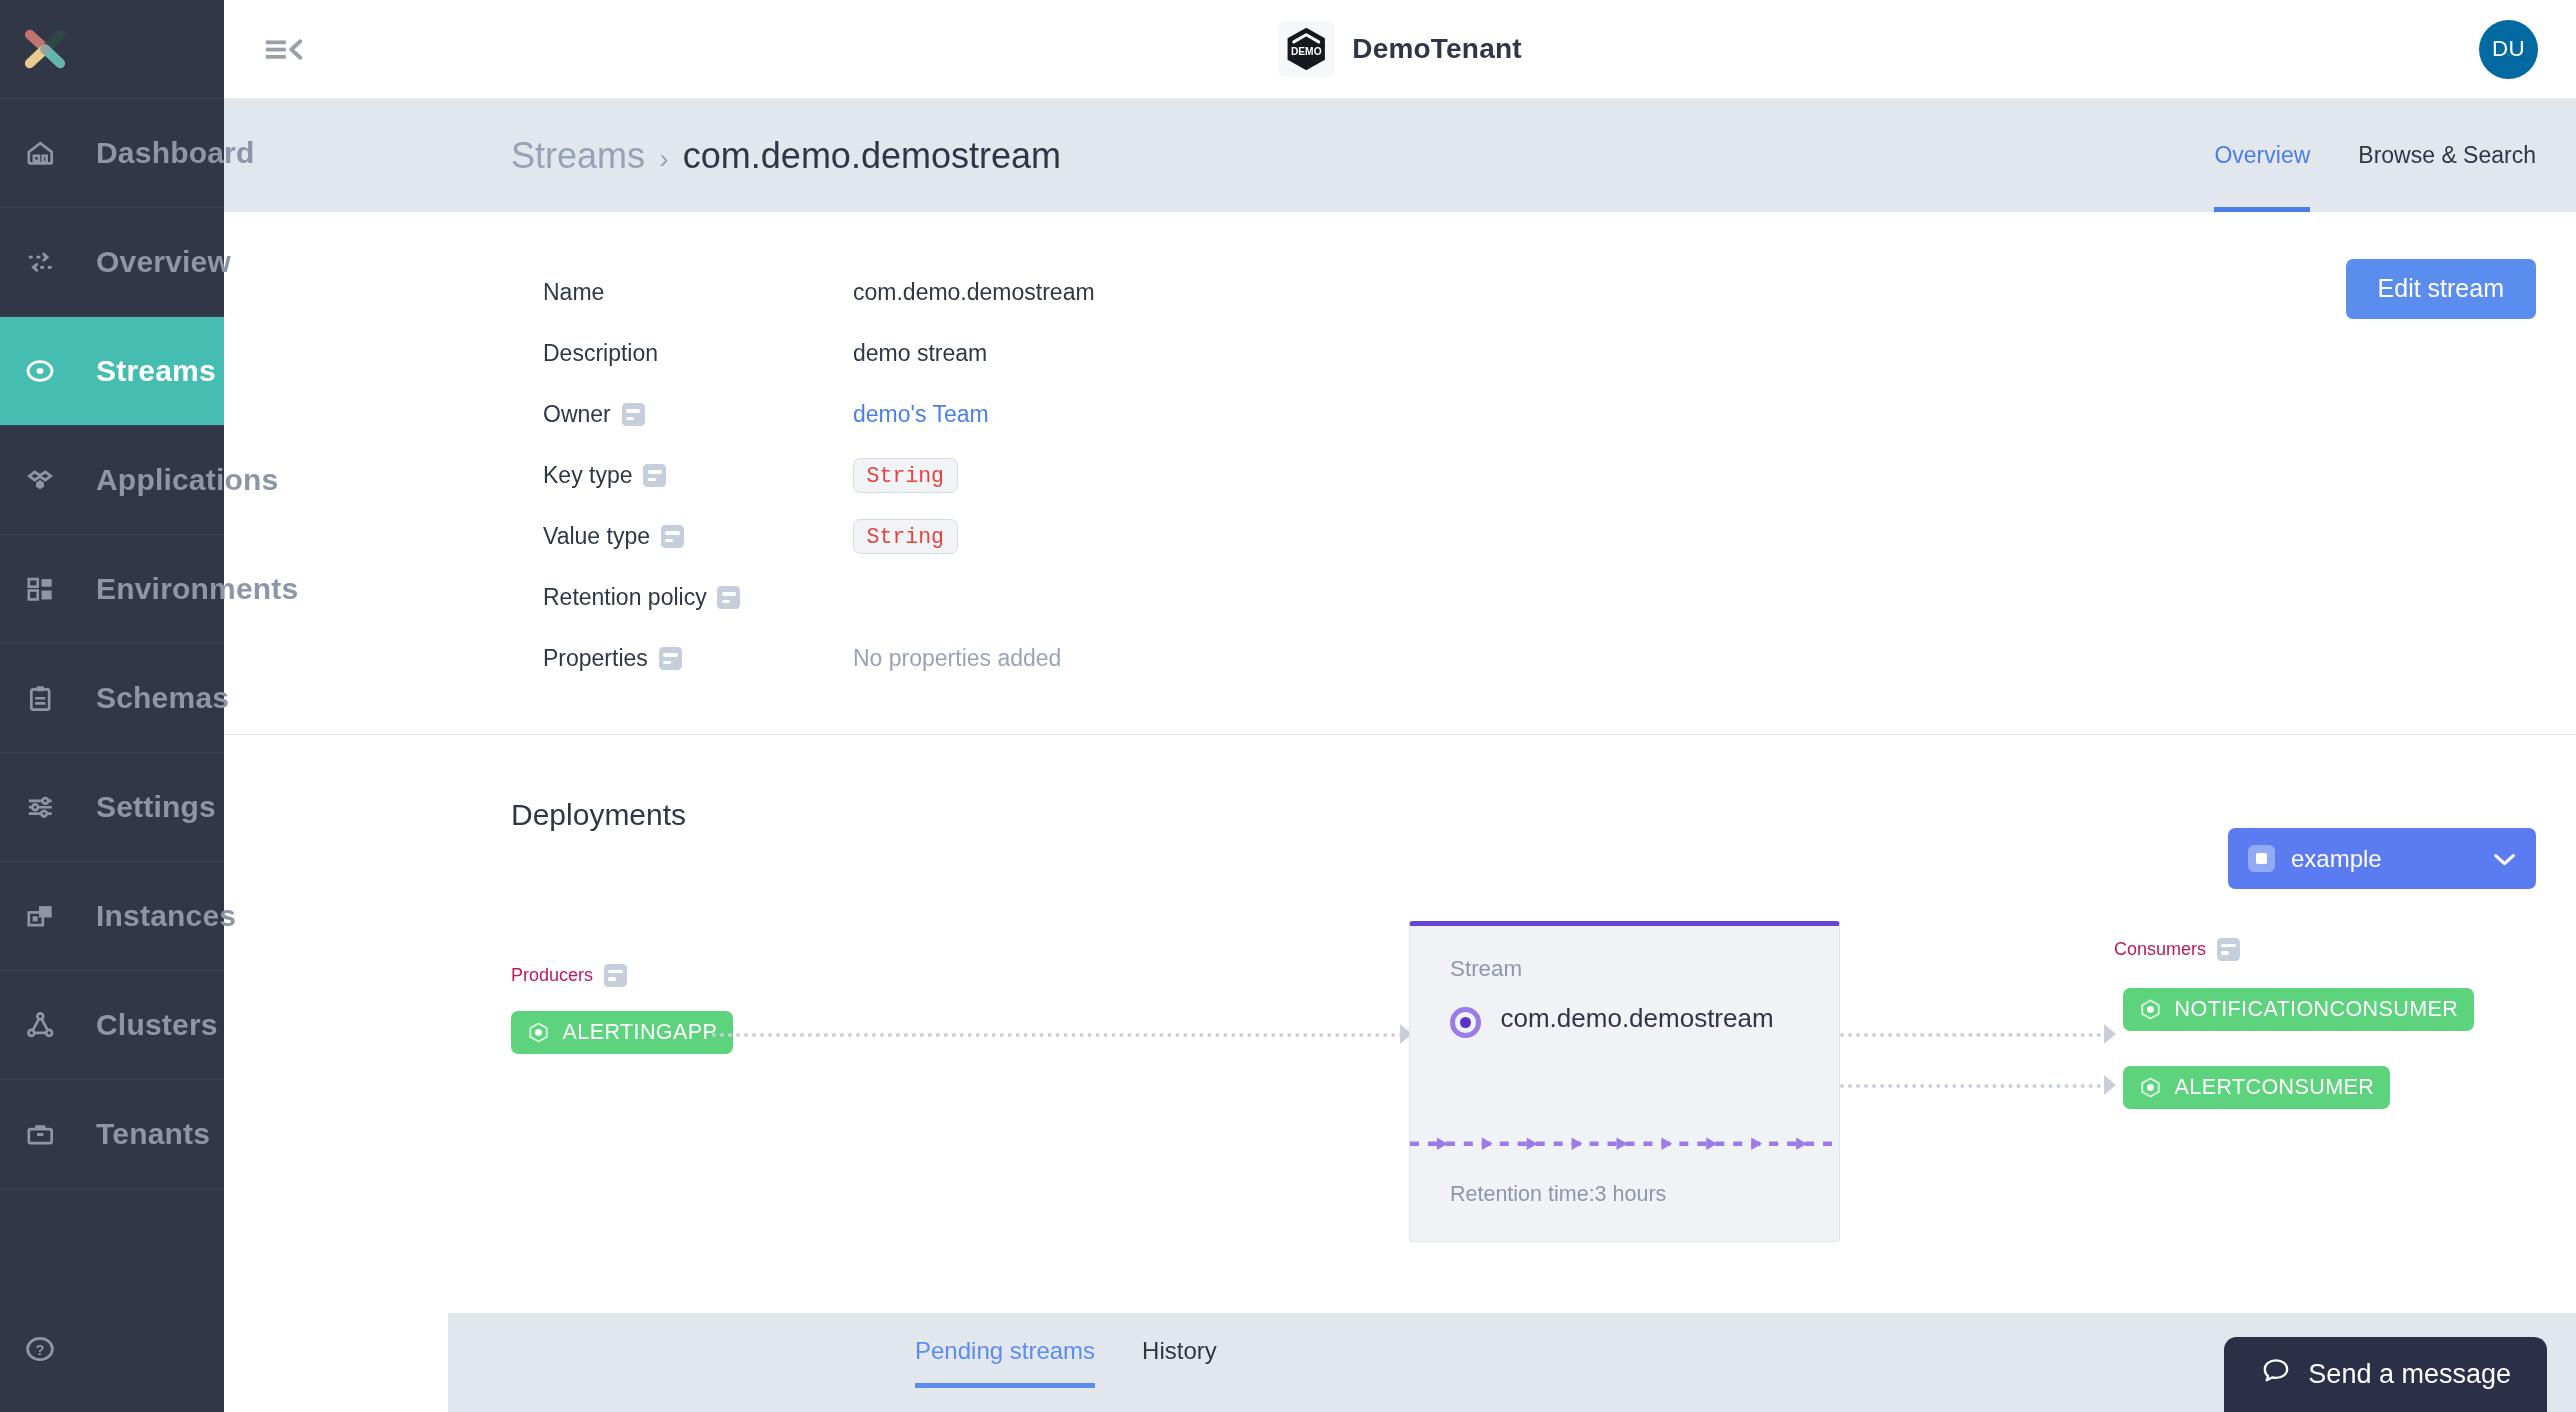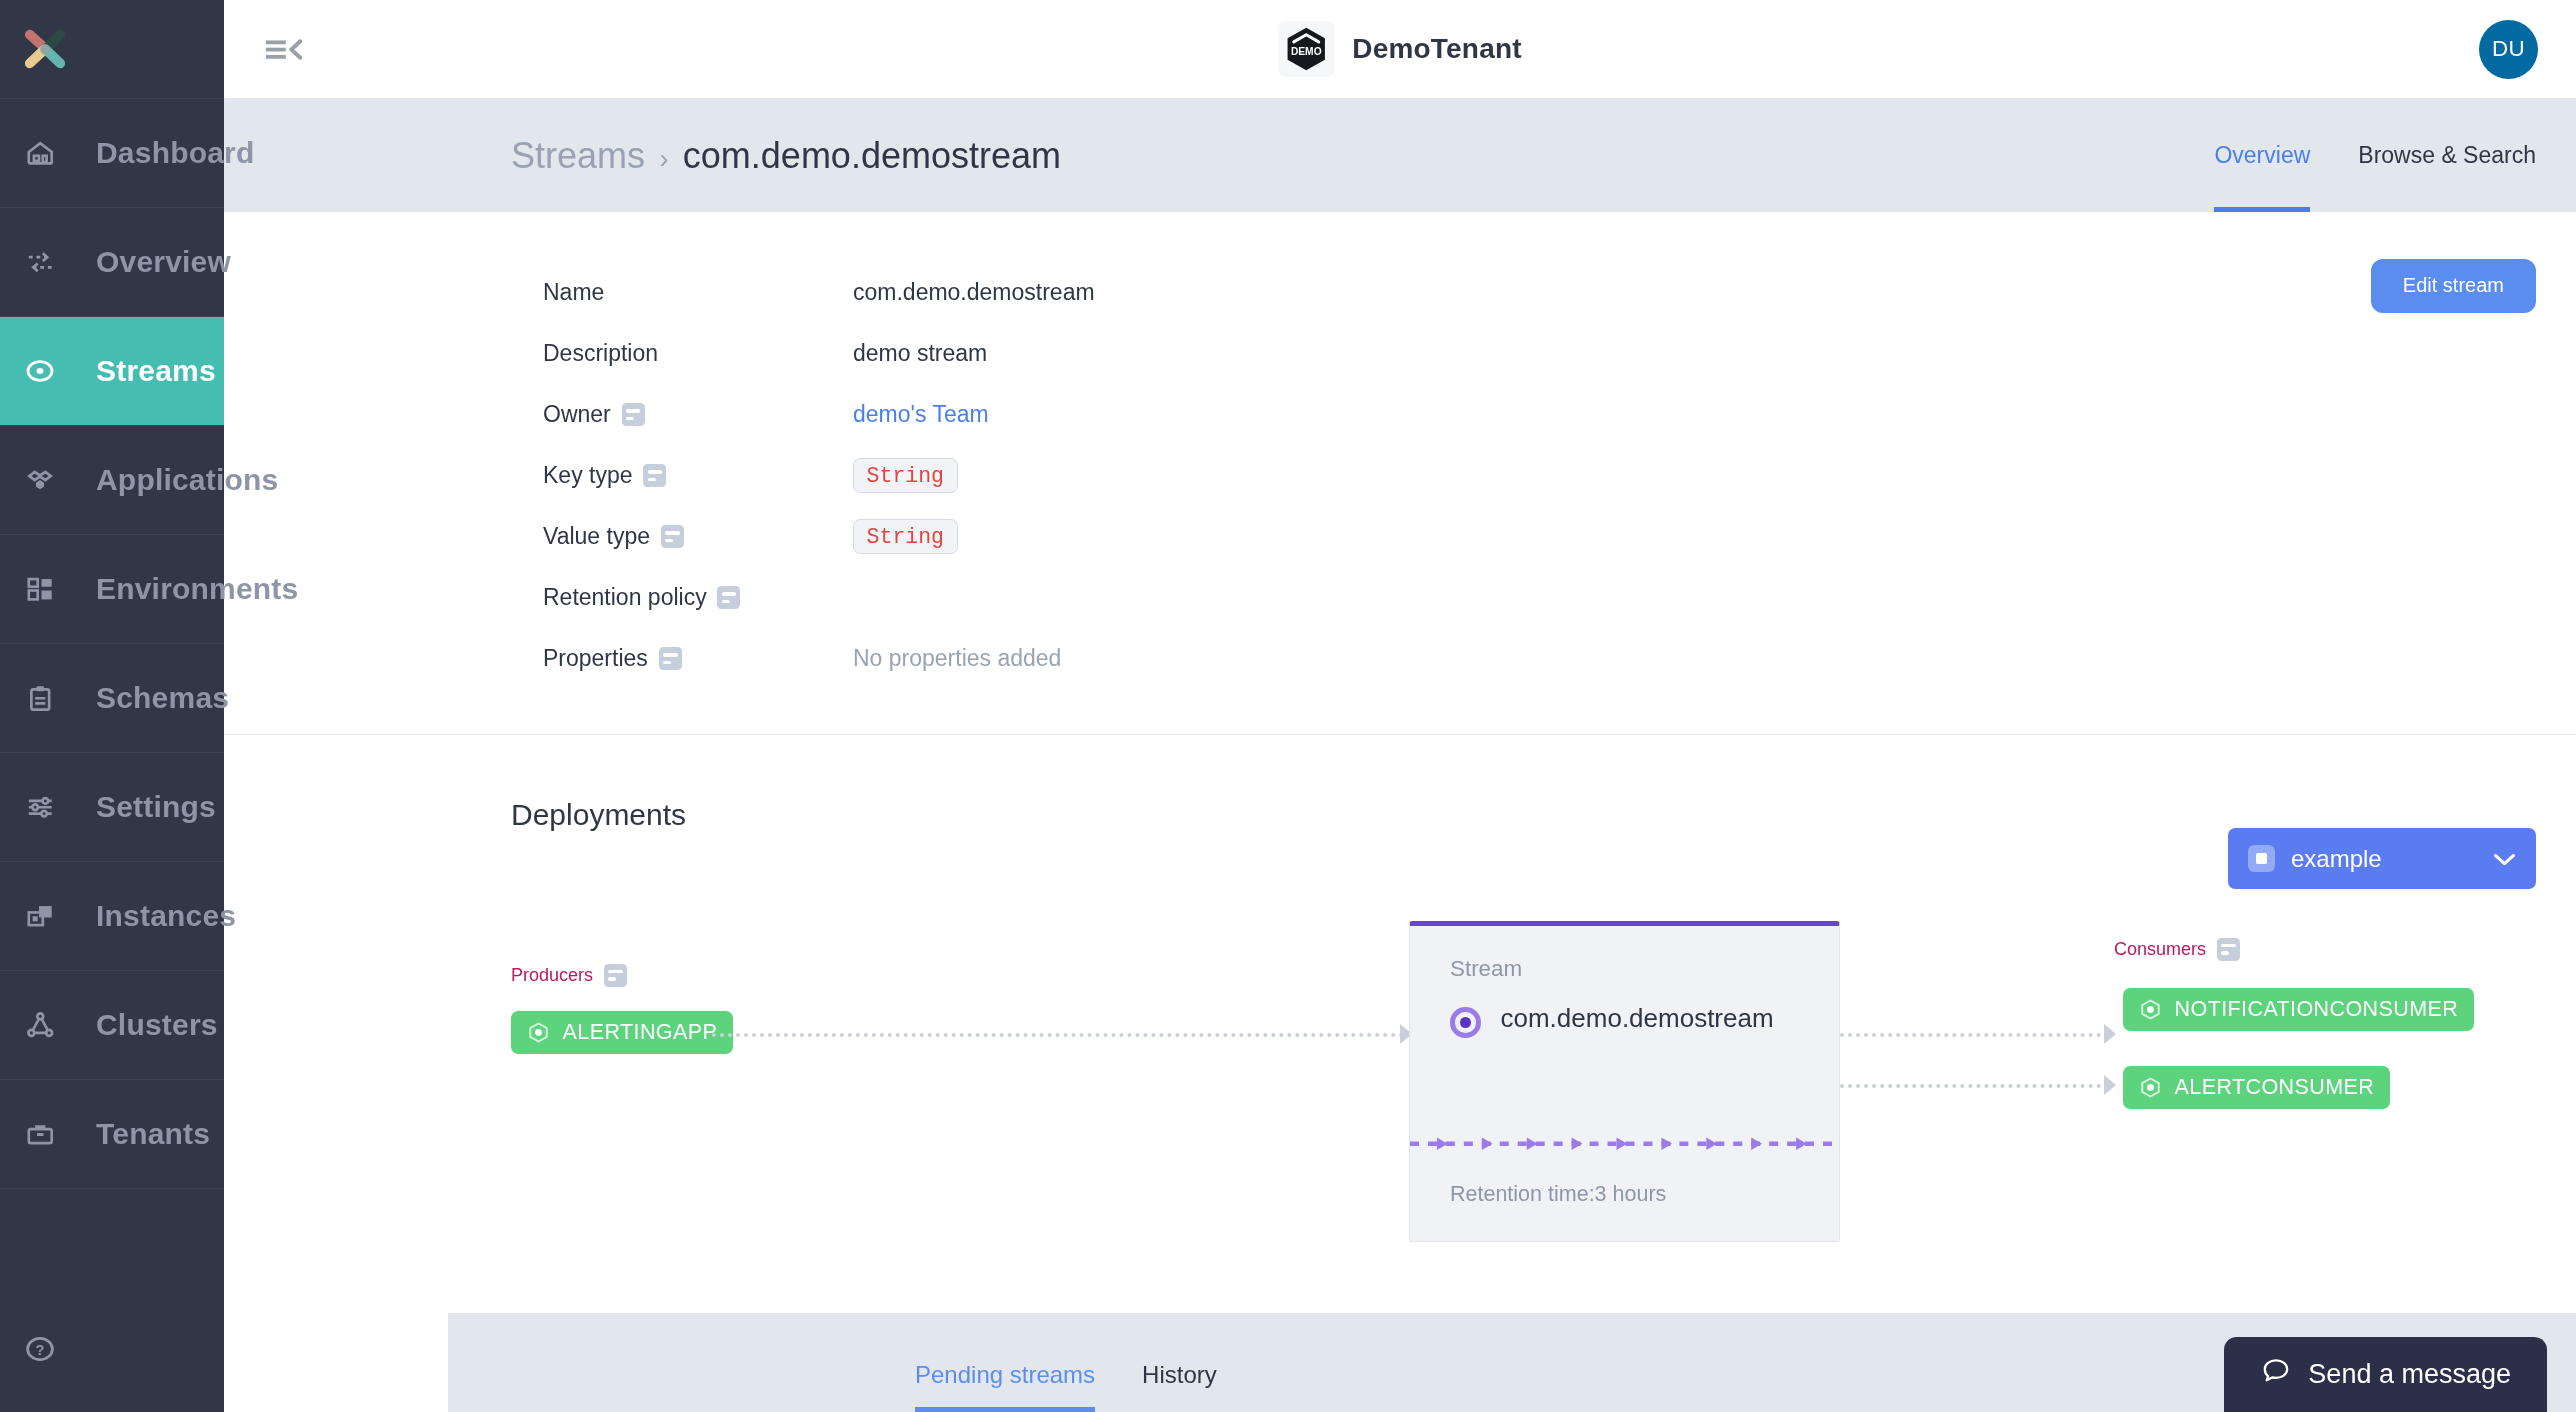--- a/index.html
+++ b/index.html
@@ -102,22 +102,22 @@
   }
   .note-ico::before { top: 6.3px; width: 14.4px; height: 3.6px; }
   .note-ico::after  { top: 13.5px; width: 8px;  height: 3.6px; }
   .chip {
     display: inline-block; border: 0.9px solid #d6dbe3; border-radius: 7.2px;
     background: #f1f3f6; color: #e1453f; padding: 4.5px 12.6px;
     font-family: "Liberation Mono", monospace; font-size: 21.5px;
   }
   .edit-btn {
     position: absolute; right: 40px; top: 47px;
-    background: #5b8def; color: #fff; border: none; border-radius: 12px;
-    padding: 15.3px 32px; font-size: 20px; cursor: pointer;
+    background: #5b8def; color: #fff; border: none; border-radius: 7px;
+    padding: 15.3px 32px; font-size: 25px; cursor: pointer;
     font-family: "Liberation Sans", sans-serif;
   }
 
   
   .deploy { position: relative; background: #fff; flex: 1 1 auto; padding: 0 36px 0 287px; }
   .deploy-title { font-size: 30px; color: #2f3645; padding-top: 63px; }
   .env-select {
     position: absolute; right: 40px; top: 831px;
     width: 308px; height: 61px; background: #5b7cf0; border-radius: 7.2px;
     display: flex; align-items: center; gap: 16px; padding: 0 20px;
@@ -175,21 +175,21 @@
     display: flex; align-items: center; justify-content: center; flex: 0 0 30.5px; margin-top: 5.4px;
   }
   .sc-dot i { width: 10.8px; height: 10.8px; border-radius: 50%; background: #5b32c9; display: block; }
   .sc-name { font-size: 26px; color: #2f3645; line-height: 1.28; word-break: break-all; max-width: 296px; }
   .sc-flow { position: absolute; left: 0; right: 0; top: 207px; height: 21.5px; overflow: hidden; }
   .sc-retention { position: absolute; left: 40px; bottom: 34px; font-size: 21.5px; color: #8e97a9; }
 
   
   .bottombar {
     position: absolute; left: 224px; right: 0; bottom: 0; height: 99px;
-    background: #e2e6ed; display: flex; align-items: flex-end;
+    background: #e2e6ed; display: flex; align-items: center;
     padding-left: 467px; gap: 47px;
   }
   .btab {
     font-size: 24px; color: #2f3645; padding-bottom: 23px; cursor: pointer; position: relative;
   }
   .btab.active { color: #5b8def; }
   .btab.active::after {
     content: ""; position: absolute; left: 0; right: 0; bottom: 0; height: 5.4px; background: #5b8def;
   }
 

